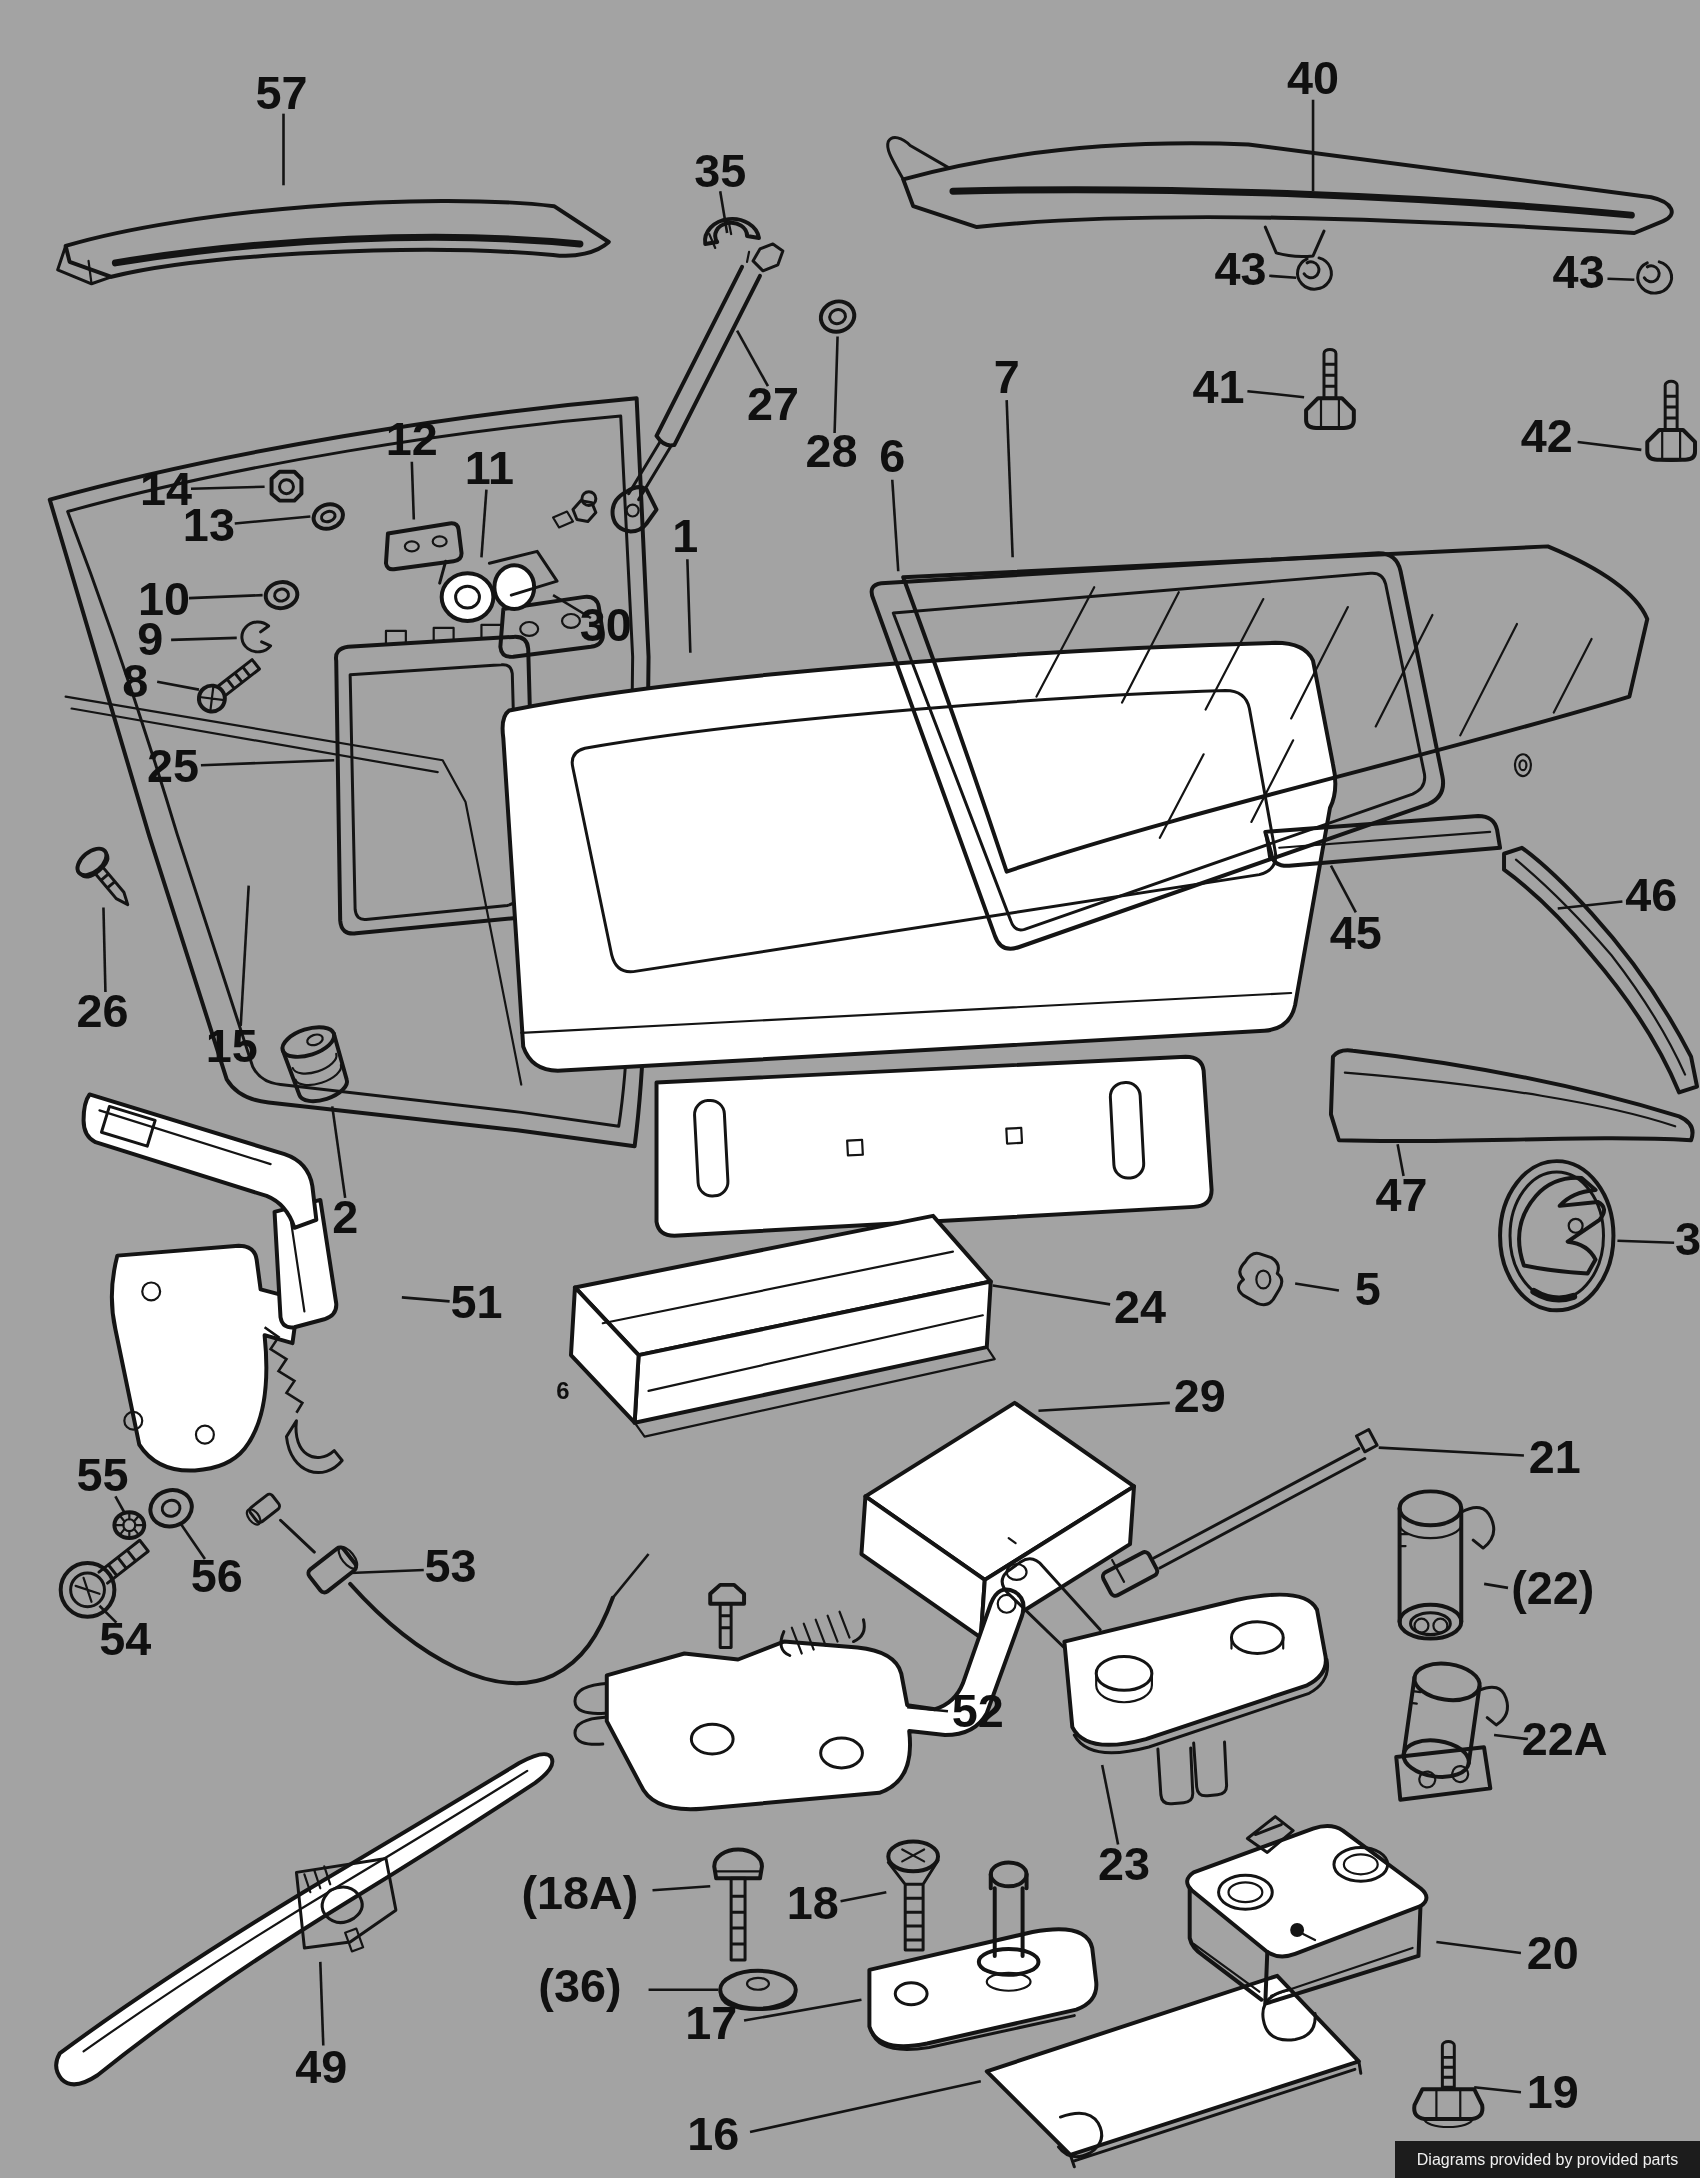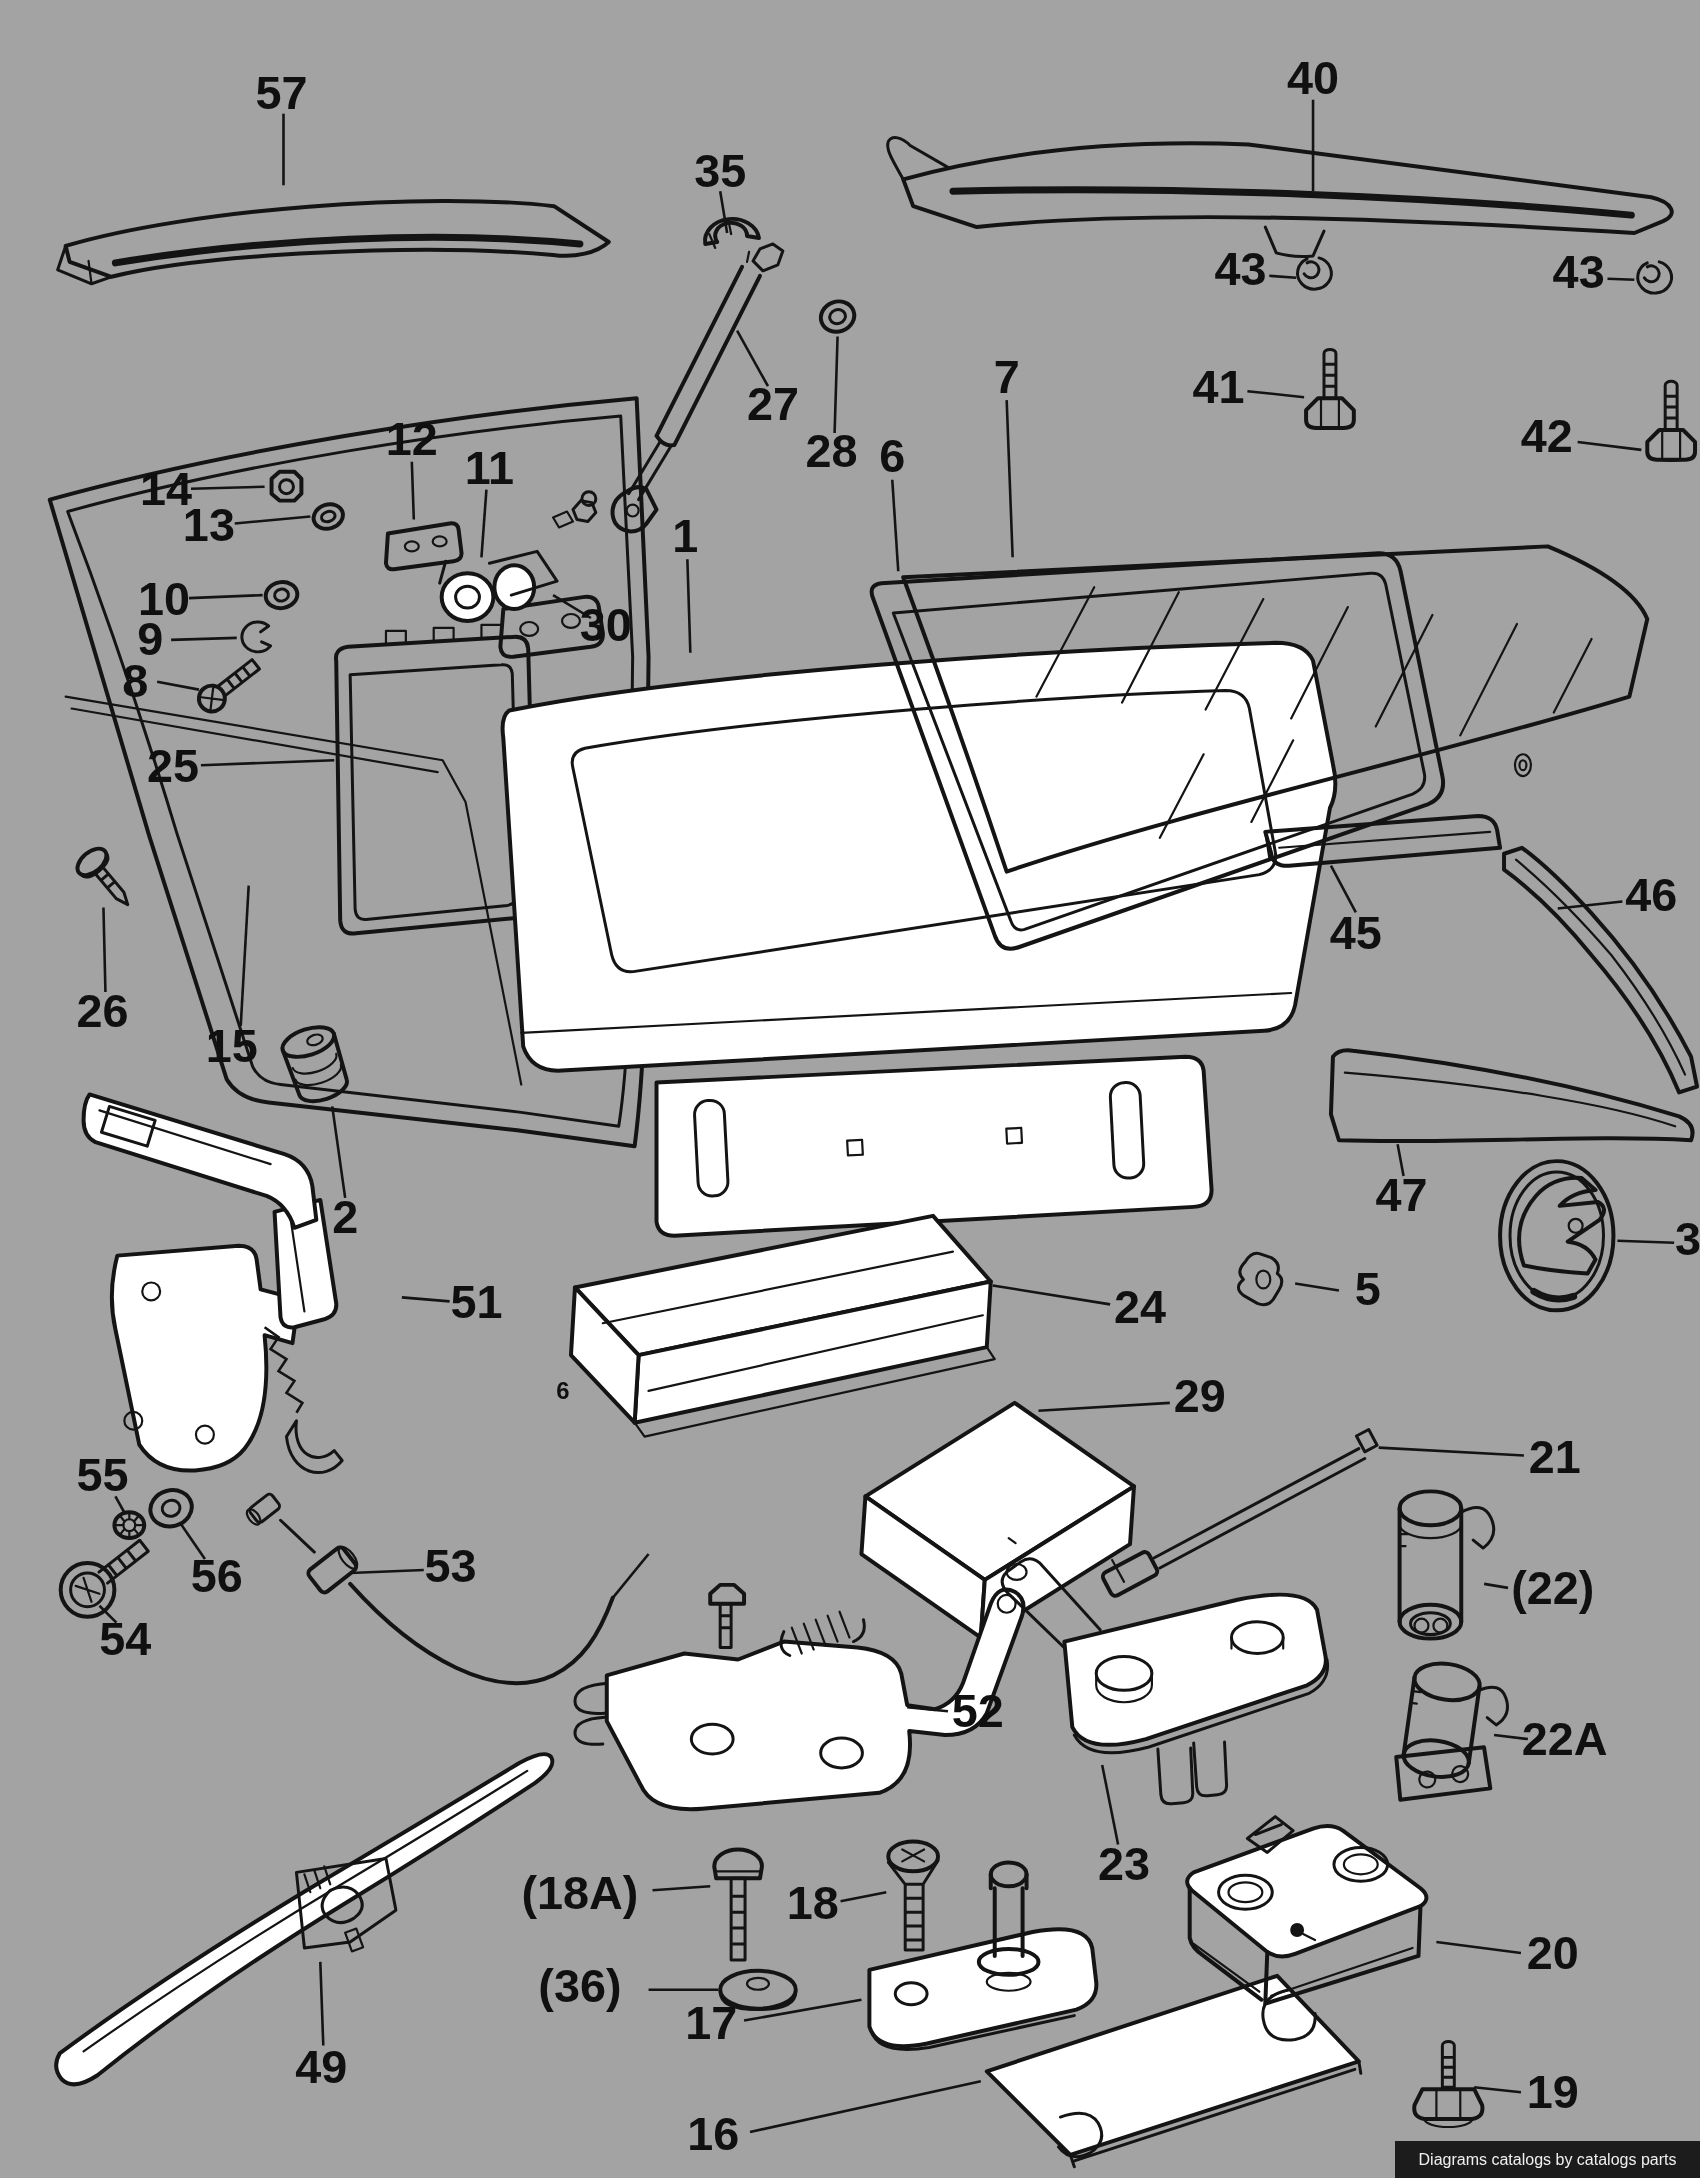--- a/index.html
+++ b/index.html
@@ -447,16 +447,16 @@
         <text x="715" y="2037" class="callout">17</text>
         <line x1="754" y1="2143" x2="986" y2="2092" class="leader"></line>
         <text x="717" y="2149" class="callout">16</text>
         <line x1="325" y1="2056" x2="322" y2="1972" class="leader"></line>
         <text x="323" y="2081" class="callout">49</text>
         <text x="566" y="1400" class="callout small">6</text>
       </g>
 </svg>
 
 <div class="watermark">
-  <span>Diagrams catalogs by catalogs parts</span>
+  <span>Diagrams provided by provided parts</span>
 </div>
 </div>
 
 
 </body></html>

